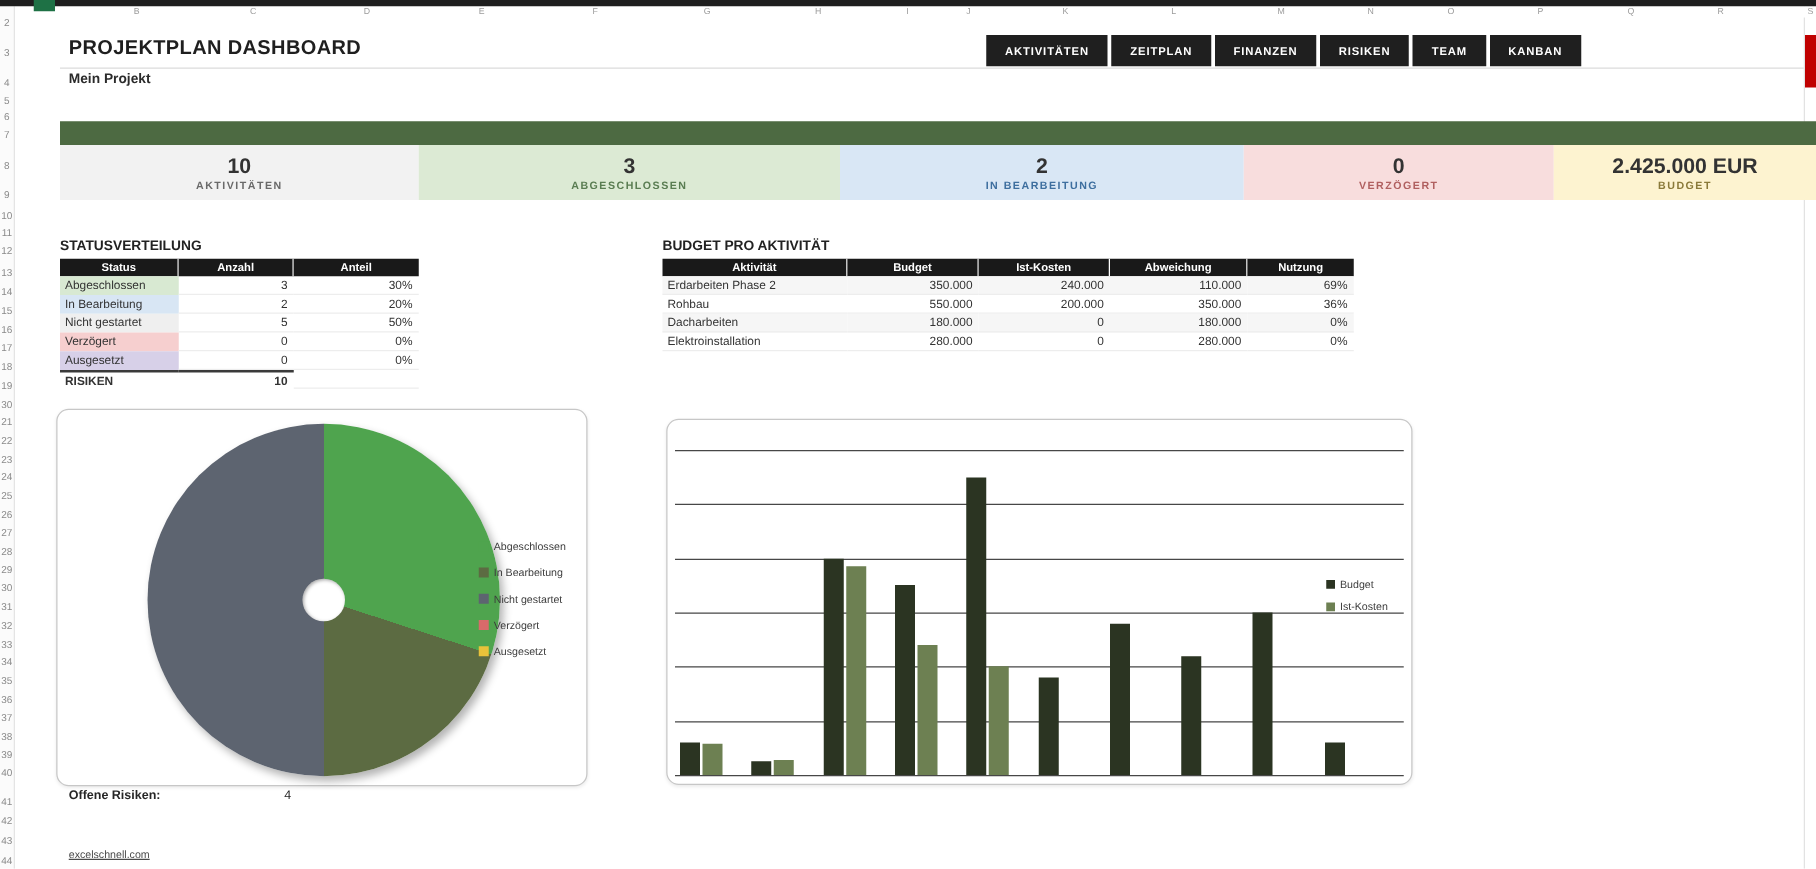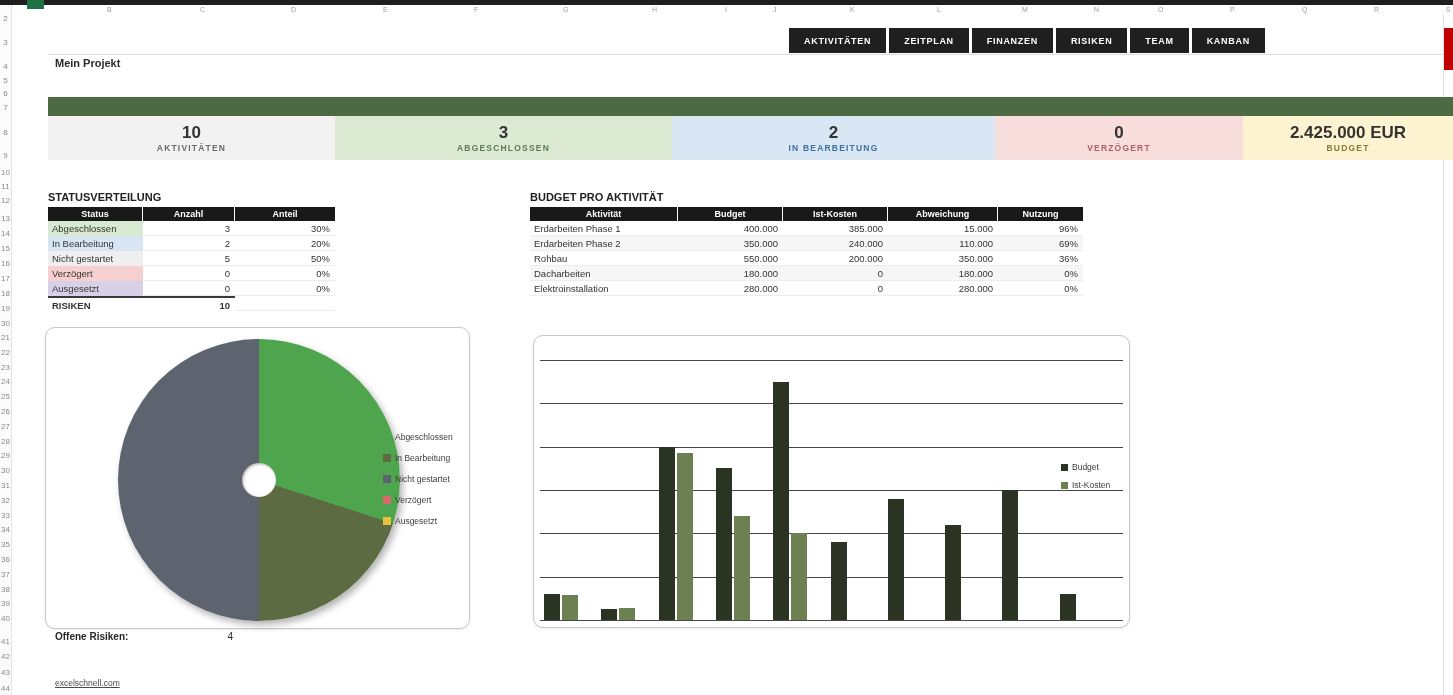--- a/index.html
+++ b/index.html
@@ -139,20 +139,21 @@
       <div class="row-num" style="top: 593.4px;">39</div>
       <div class="row-num" style="top: 608.2px;">40</div>
       <div class="row-num" style="top: 631px;">41</div>
       <div class="row-num" style="top: 646px;">42</div>
       <div class="row-num" style="top: 662px;">43</div>
       <div class="row-num" style="top: 678px;">44</div>
     </div>
   <div class="right-grid-line"></div>
   <div class="red-marker"></div>
 
+  <div class="page-title">PROJEKTPLAN DASHBOARD</div>
   <div id="nav">
       <div class="nav-btn">AKTIVITÄTEN</div>
       <div class="nav-btn">ZEITPLAN</div>
       <div class="nav-btn">FINANZEN</div>
       <div class="nav-btn">RISIKEN</div>
       <div class="nav-btn">TEAM</div>
       <div class="nav-btn">KANBAN</div>
     </div>
   <div class="header-rule"></div>
   <div class="page-subtitle">Mein Projekt</div>
@@ -221,27 +222,20 @@
         <div class="t-cell c-num"></div>
       </div>
     </div>
   <div id="budget-table" class="dtable">
       <div class="t-row t-header">
         <div class="t-cell">Aktivität</div>
         <div class="t-cell">Budget</div>
         <div class="t-cell">Ist-Kosten</div>
         <div class="t-cell">Abweichung</div>
         <div class="t-cell">Nutzung</div>
-      </div>
-      <div class="t-row">
-        <div class="t-cell c-txt">Erdarbeiten Phase 1</div>
-        <div class="t-cell c-num">400.000</div>
-        <div class="t-cell c-num">385.000</div>
-        <div class="t-cell c-num">15.000</div>
-        <div class="t-cell c-num">96%</div>
       </div>
       <div class="t-row alt">
         <div class="t-cell c-txt">Erdarbeiten Phase 2</div>
         <div class="t-cell c-num">350.000</div>
         <div class="t-cell c-num">240.000</div>
         <div class="t-cell c-num">110.000</div>
         <div class="t-cell c-num">69%</div>
       </div>
       <div class="t-row">
         <div class="t-cell c-txt">Rohbau</div>

